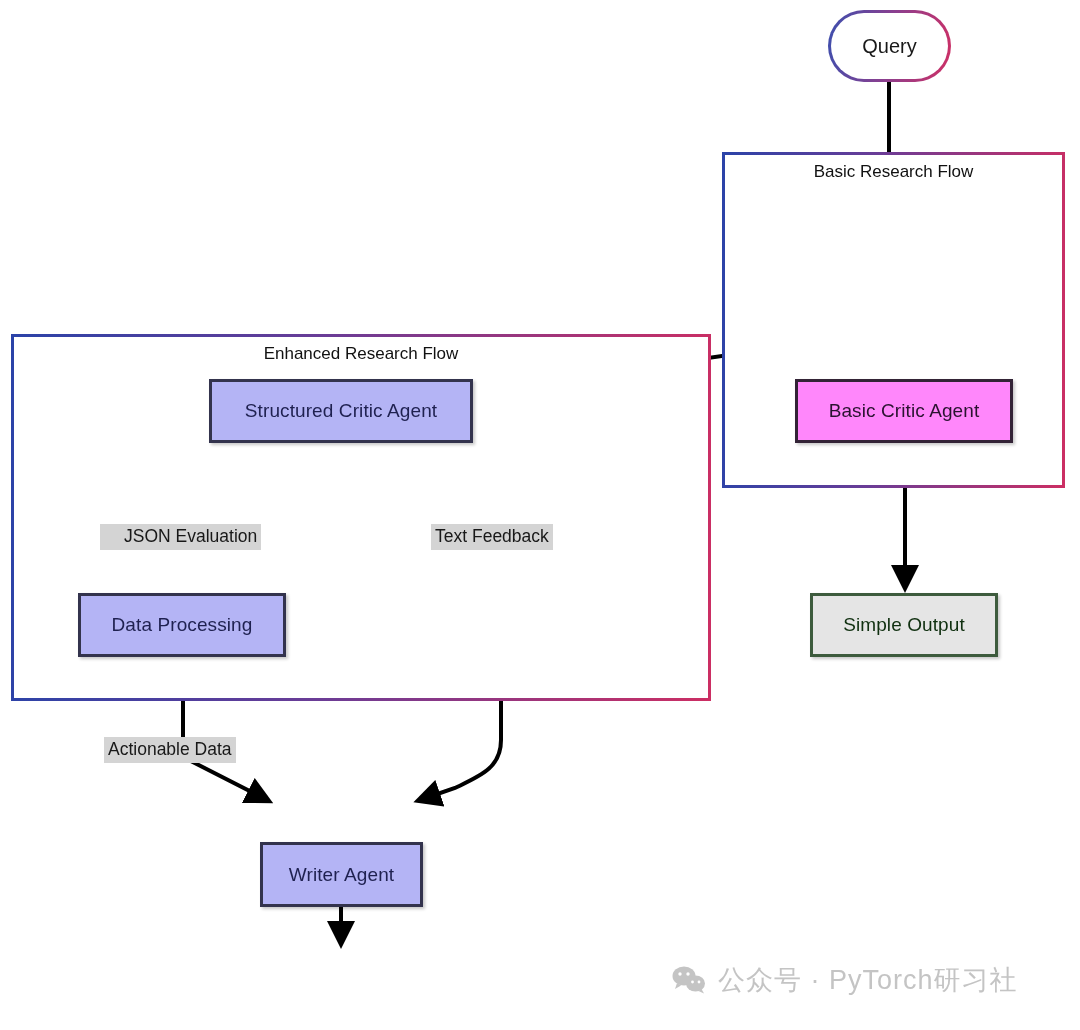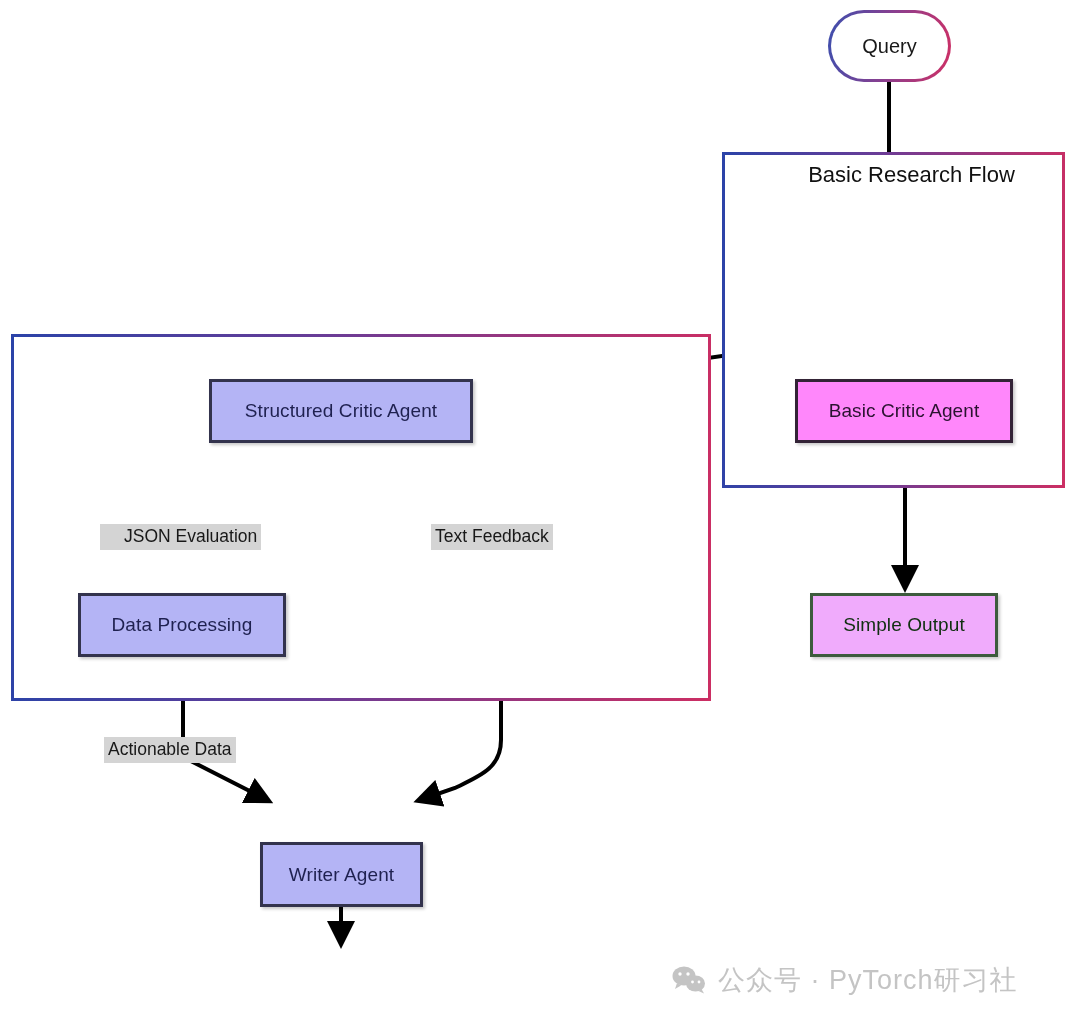--- a/index.html
+++ b/index.html
@@ -47,21 +47,21 @@
     box-shadow: 2px 2px 3px rgba(0,0,0,.22);
   }
   .node-purple {
     background: #b4b4f5;
     border: 3px solid #33334d;
     color: #1f2150;
     font-size: 19px;
     box-shadow: 2px 2px 3px rgba(0,0,0,.22);
   }
   .node-green {
-    background: #f0abfc;
+    background: #e5e5e5;
     border: 3px solid #3d5b3d;
     color: #103010;
     font-size: 19px;
     box-shadow: 2px 2px 3px rgba(0,0,0,.22);
   }
 
   
   .pill {
     position: absolute;
     box-sizing: border-box;
@@ -112,24 +112,23 @@
     inset: 0;
     background: #ffffff;
     z-index: -1;
   }
   .subgraph-title {
     position: absolute;
     top: 7px;
     left: 0;
     right: 0;
     text-align: center;
-    font-size: 22px;
+    font-size: 17px;
     color: #111111;
     z-index: 4;
-    padding-left: 18px;
   }
 
   
   .edge-label {
     position: absolute;
     background: #d4d4d4;
     color: #181818;
     font-size: 17.5px;
     padding: 2px 4px 3px 4px;
     white-space: nowrap;
@@ -154,20 +153,21 @@
 <body>
 
 <div id="canvas">
 
   <div class="subgraph" style="left:725px; top:155px; width:337px; height:330px;">
   </div>
   <div class="subgraph-title" style="position:absolute; left:725px; top:162px; width:337px; z-index:4;">Basic Research Flow</div>
 
   <div class="subgraph" style="left:14px; top:337px; width:694px; height:361px;">
   </div>
+  <div class="subgraph-title" style="position:absolute; left:14px; top:344px; width:694px; z-index:4;">Enhanced Research Flow</div>
 
   <svg class="layer" viewBox="0 0 1080 1030" xmlns="http://www.w3.org/2000/svg">
     <defs>
       <marker id="arrow" viewBox="0 0 12 12" refX="9" refY="6" markerWidth="7" markerHeight="7" orient="auto-start-reverse">
         <path d="M 0 0 L 12 6 L 0 12 z" fill="#000000"></path>
       </marker>
     </defs>
     <g fill="none" stroke="#000000" stroke-width="4" stroke-linecap="butt">
 
       <path d="M 889 79 L 889 190" marker-end="url(#arrow)"></path>

